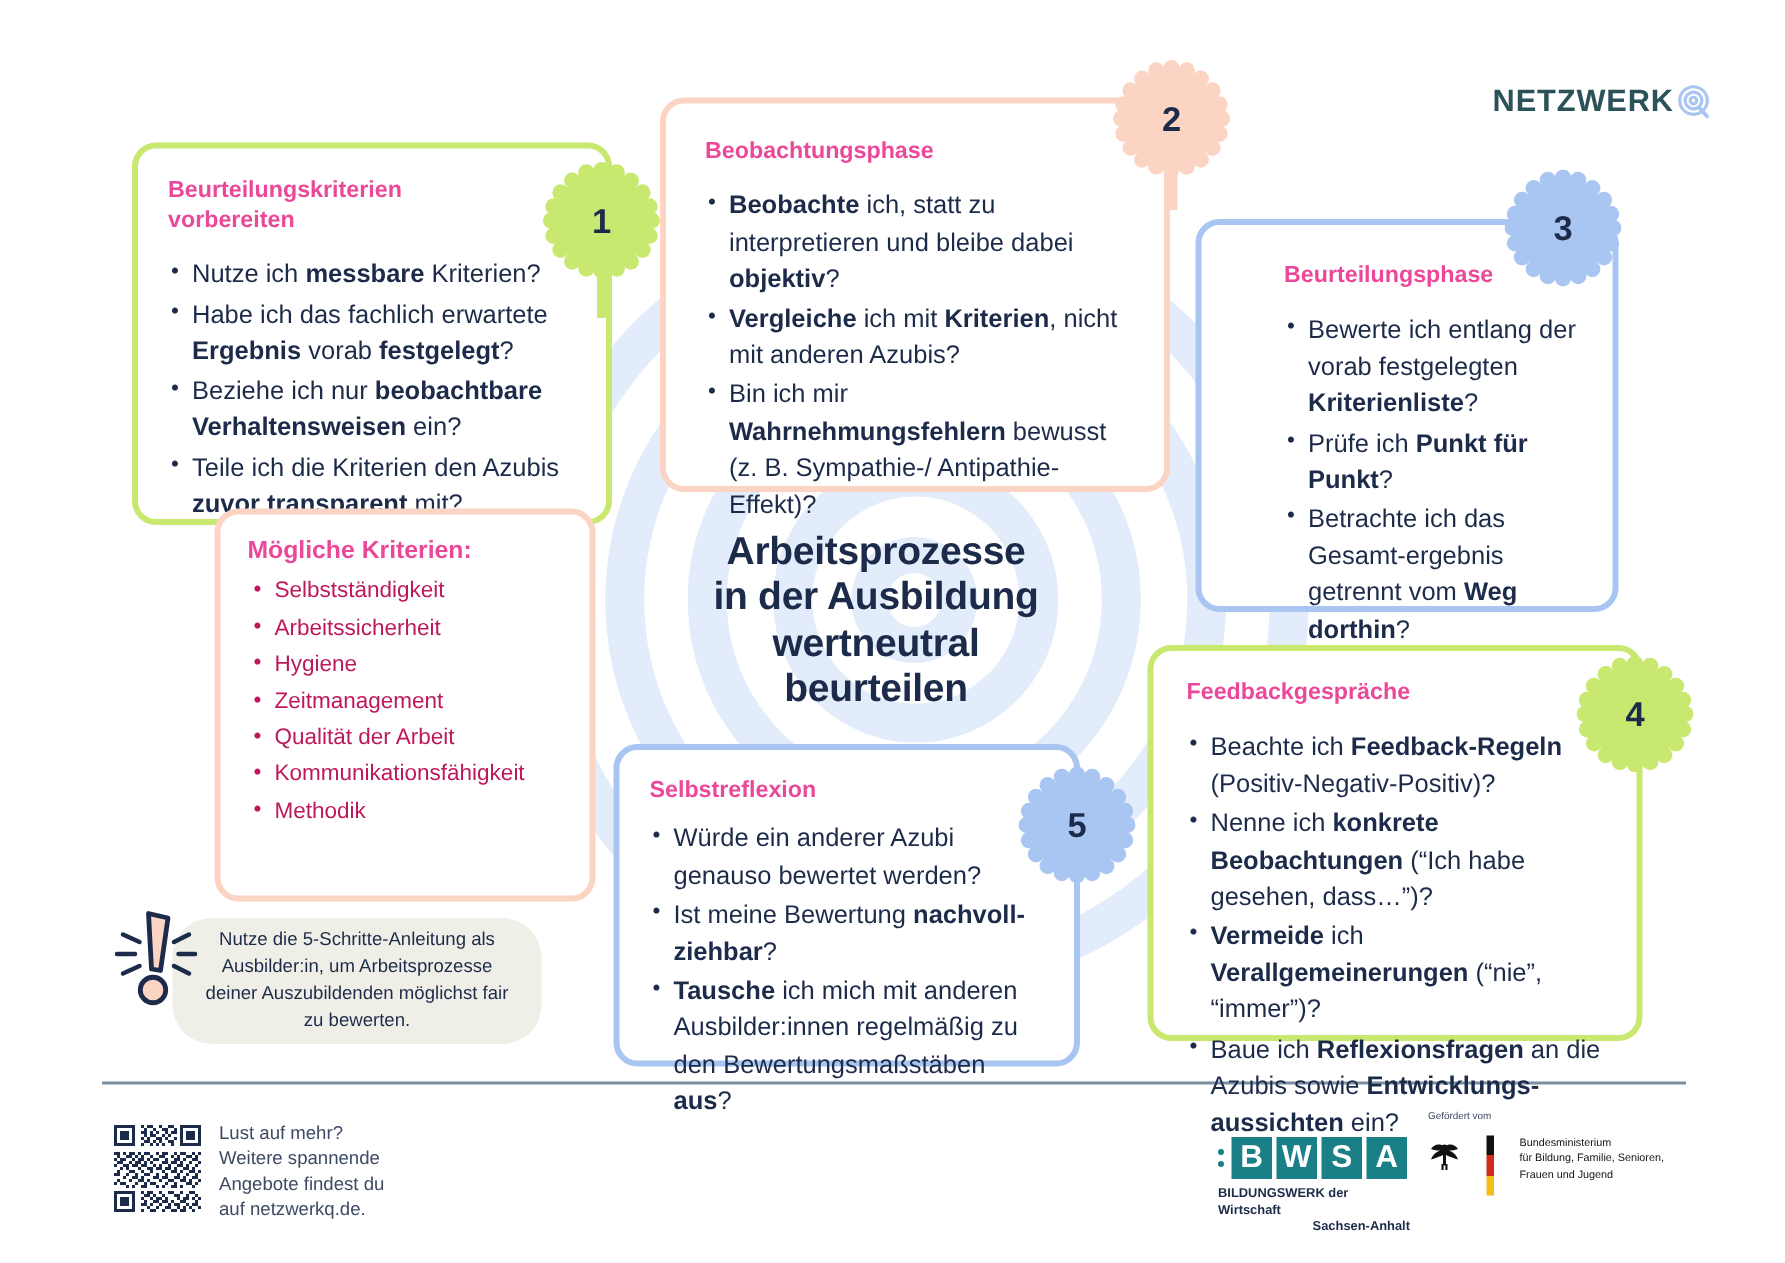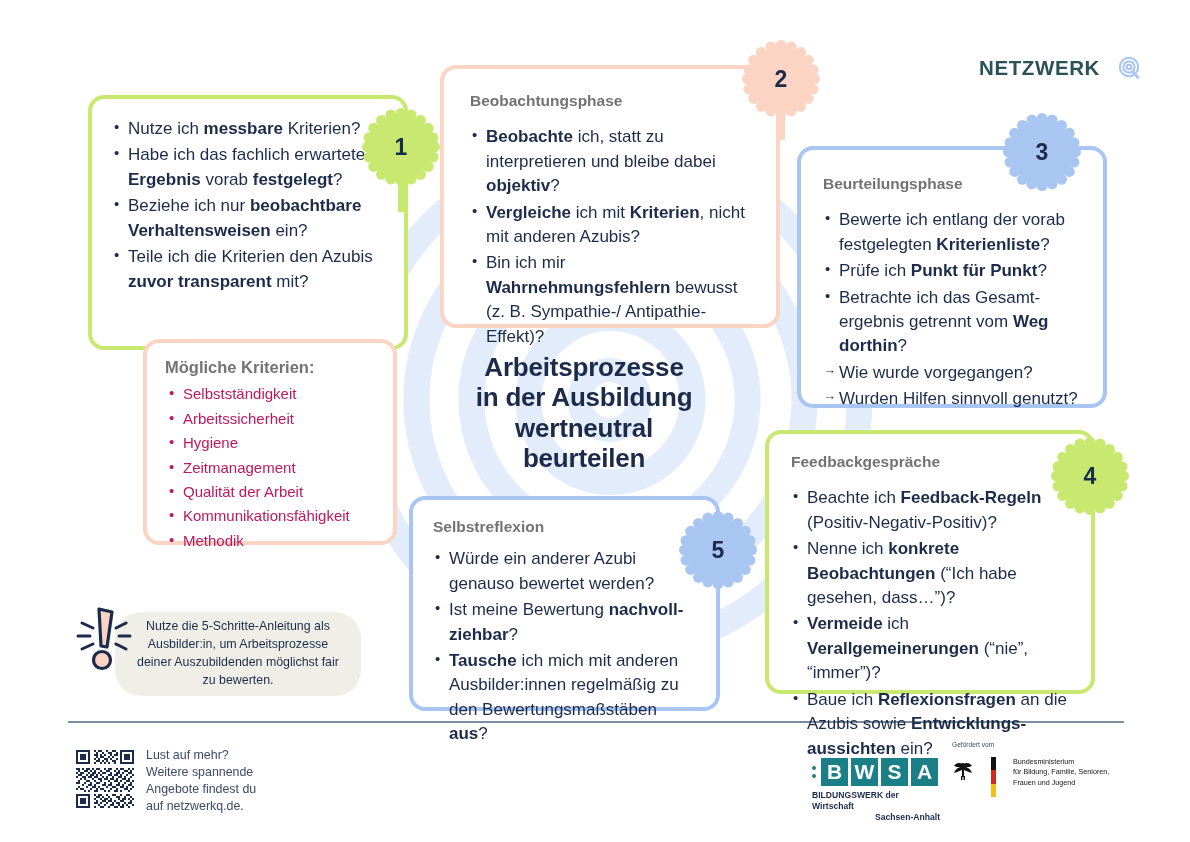--- a/index.html
+++ b/index.html
@@ -15,37 +15,37 @@
 
   
   .bg-swirl {
     position: absolute; left: 330px; top: 120px;
     width: 560px; height: 560px;
     pointer-events: none; z-index: 0;
   }
 
   
   .logo { position: absolute; right: 48px; top: 56px; z-index: 6;
-          display: flex; align-items: center; gap: 17px; text-align: center; }
+          display: flex; align-items: center; gap: 1px; text-align: center; }
   .logo-word { font-size: 20.5px; font-weight: 700; letter-spacing: 0.6px;
                color: #2b5159; font-family: "Liberation Sans", sans-serif; }
   .logo-q { position: relative; width: 24px; height: 24px; margin-left: 1px; }
 
   
   .card {
     position: absolute; background: #ffffff;
     border-radius: 16px; z-index: 3;
   }
   .card-inner { padding: 18px 20px 16px 20px; }
   .card.green  { border: 4px solid #c8e870; }
   .card.peach  { border: 4px solid #fbd4c4; }
   .card.blue   { border: 4px solid #a9c5f2; }
 
   .card-title { font-size: 15.5px; font-weight: 700; line-height: 1.3;
-                color: #737373; margin-bottom: 14px; }
+                color: #ec4899; margin-bottom: 14px; }
   .card-title.big { font-size: 16.5px; }
 
   ul.qlist { list-style: none; }
   ul.qlist li {
     position: relative; padding-left: 16px; margin-bottom: 2px;
     font-size: 17px; line-height: 1.44; color: #1d2b4a;
   }
   ul.qlist li::before {
     content: "•"; position: absolute; left: 2px; top: -1px;
     font-size: 15px; color: #1d2b4a;
@@ -153,20 +153,24 @@
           <circle cx="11" cy="11" r="5.6"></circle>
           <circle cx="11" cy="11" r="2.2"></circle>
         </g>
         <path d="M14.5 15.5 L20 21.5" stroke="#a9c5f2" stroke-width="2.6" stroke-linecap="round"></path>
       </svg>
     </span>
   </div>
 
   <div class="card green" style="left:88px; top:95px; width:320px; height:255px;">
     <div class="card-inner">
+      <div class="card-title">
+        <span>Beurteilungskriterien</span><br>
+        <span>vorbereiten</span>
+      </div>
       <ul class="qlist">
         <li>Nutze ich <b>messbare</b> Kriterien?</li>
         <li>Habe ich das fachlich erwartete <b>Ergebnis</b> vorab <b>festgelegt</b>?</li>
         <li>Beziehe ich nur <b>beobachtbare Verhaltensweisen</b> ein?</li>
         <li>Teile ich die Kriterien den Azubis <b>zuvor transparent</b> mit?</li>
       </ul>
     </div>
   </div>
 
   <div class="badge" style="left:362px; top:108px;">
@@ -195,21 +199,21 @@
         <circle cx="7" cy="50" r="7"></circle>
           <circle cx="9" cy="38" r="7"></circle>
           <circle cx="15" cy="26" r="7"></circle>
         <circle cx="25" cy="16" r="7"></circle>
           <circle cx="37" cy="9" r="7"></circle>
       </g>
     </svg>
     <span class="num">1</span>
   </div>
 
-  <div class="card peach" style="left:143px; top:339px; width:254px; height:206px;">
+  <div class="card peach" style="left:143px; top:339px; width:254px; height:262px;">
     <div class="card-inner" style="padding:14px 18px 12px 18px;">
       <div class="card-title big" style="margin-bottom:6px;">Mögliche Kriterien:</div>
       <ul class="plain">
         <li>Selbstständigkeit</li>
         <li>Arbeitssicherheit</li>
         <li>Hygiene</li>
         <li>Zeitmanagement</li>
         <li>Qualität der Arbeit</li>
         <li>Kommunikationsfähigkeit</li>
         <li>Methodik</li>
@@ -251,21 +255,21 @@
         <circle cx="7" cy="50" r="7"></circle>
           <circle cx="9" cy="38" r="7"></circle>
           <circle cx="15" cy="26" r="7"></circle>
         <circle cx="25" cy="16" r="7"></circle>
           <circle cx="37" cy="9" r="7"></circle>
       </g>
     </svg>
     <span class="num">2</span>
   </div>
 
-  <div class="card blue" style="left:797px; top:146px; width:310px; height:262px;">
+  <div class="card blue" style="left:797px; top:146px; width:282px; height:262px;padding-left:33px;">
     <div class="card-inner" style="padding:24px 20px 14px 22px;">
       <div class="card-title">Beurteilungsphase</div>
       <ul class="qlist">
         <li>Bewerte ich entlang der vorab festgelegten <b>Kriterienliste</b>?</li>
         <li>Prüfe ich <b>Punkt für Punkt</b>?</li>
         <li>Betrachte ich das Gesamt-ergebnis getrennt vom <b>Weg dorthin</b>?</li>
         <li class="arrow">Wie wurde vorgegangen?</li>
         <li class="arrow">Wurden Hilfen sinnvoll genutzt?</li>
       </ul>
     </div>

